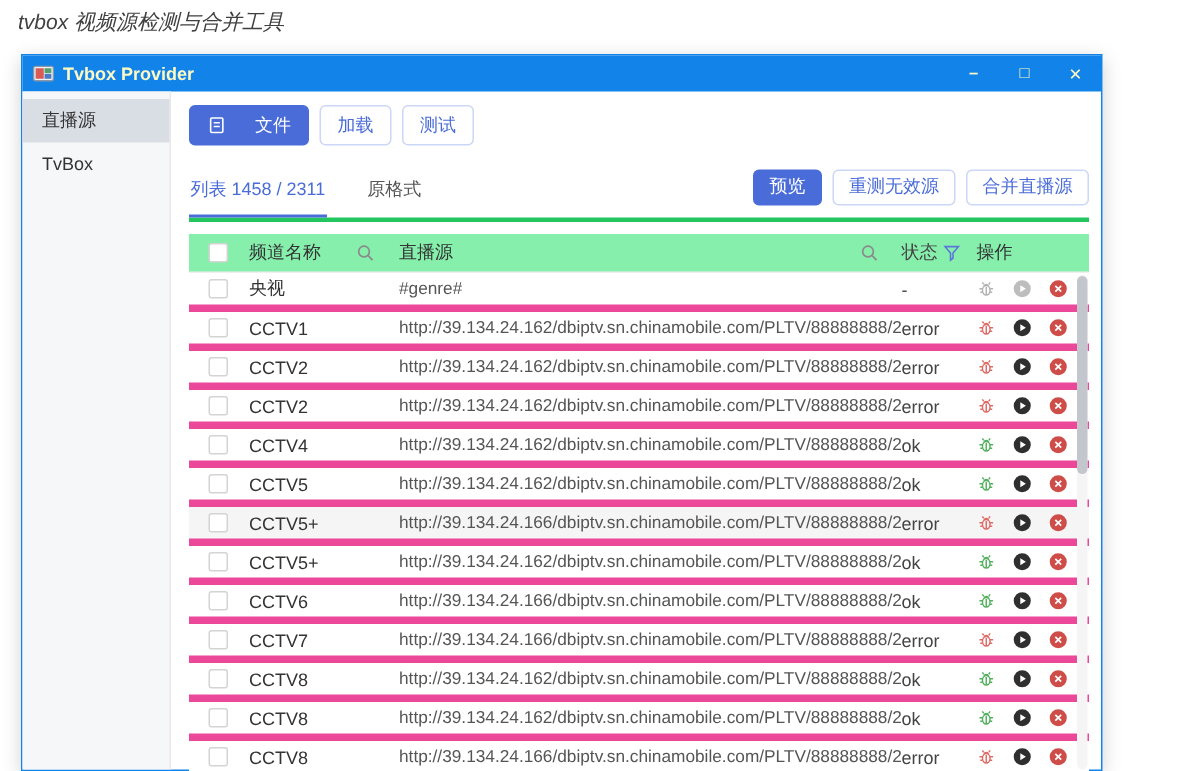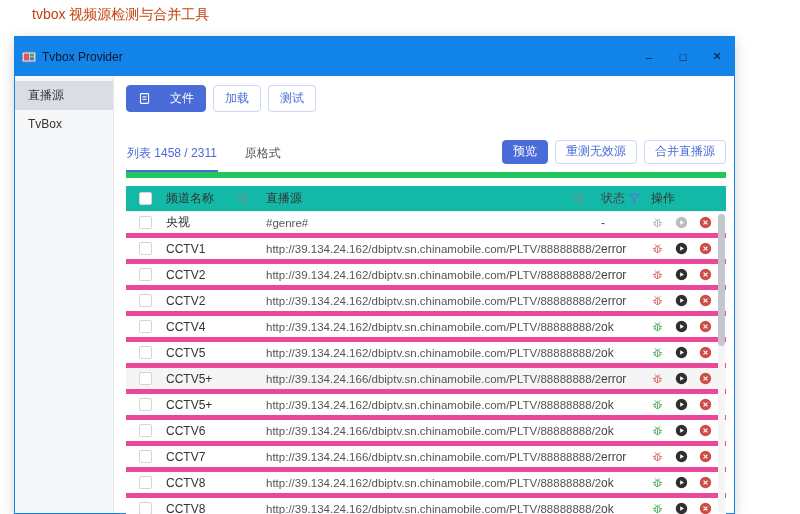--- a/index.html
+++ b/index.html
@@ -7,55 +7,55 @@
     --titlebar:#1283e8;
     --err-icon:#dd6b66;
     --ok-icon:#53b05e;
     --close-red:#cf4d49;
     --play-dark:#2f2f2f;
     --dis-gray:#bdbdbd;
   }
   *{box-sizing:border-box;}
   html,body{margin:0;padding:0;width:800px;height:514px;overflow:hidden;background:#fff;
     font-family:"Liberation Sans","DejaVu Sans",sans-serif;}
-  .page-title{position:absolute;left:32px;top:6px;font-size:14px;color:#c2410c;}
+  .page-title{position:absolute;left:12px;top:6px;font-size:14px;color:#404040;font-style:italic;}
 
   .app-window{position:absolute;left:14px;top:36px;width:721px;height:478px;
     border:1px solid var(--titlebar);box-shadow:0 3px 12px rgba(0,0,0,.18);
     display:flex;flex-direction:column;background:#fff;}
 
-  .titlebar{height:39px;flex:0 0 auto;background:var(--titlebar);color:#0f172a;
-    display:flex;align-items:center;padding-left:7px;font-size:12px;}
+  .titlebar{height:24px;flex:0 0 auto;background:var(--titlebar);color:#fef9c3;
+    display:flex;align-items:center;padding-left:7px;font-size:12px;font-weight:bold;}
   .app-icon{width:14px;height:14px;margin-right:6px;display:inline-flex;}
   .controls{margin-left:auto;display:flex;height:100%;}
   .ctrl{width:34px;display:flex;align-items:center;justify-content:center;font-size:11px;cursor:pointer;}
 
   .window-body{flex:1;display:flex;min-height:0;}
   .sidebar{width:99px;flex:0 0 auto;background:#f6f7f9;border-right:1px solid #e6e8eb;padding-top:5px;}
   .side-item{height:29px;line-height:29px;padding-left:13px;font-size:12px;color:#333;cursor:pointer;}
   .side-item.active{background:#d9dee4;}
 
   .main{flex:1;min-width:0;display:flex;flex-direction:column;padding:8px 8px 0 12px;position:relative;}
 
   .url-row{display:flex;gap:7px;align-items:center;height:28px;flex:0 0 auto;}
   .url-input{flex:1;height:27px;background:#fafafa;border:1px solid #e3e3e3;border-radius:4px;
     padding:0 10px;font-size:12px;color:#555;outline:none;min-width:0;}
   .btn{height:27px;border-radius:4px;font-size:12px;display:inline-flex;align-items:center;
     justify-content:center;padding:0 11px;cursor:pointer;white-space:nowrap;flex:0 0 auto;}
   .btn-primary{background:var(--accent);color:#fff;border:1px solid var(--accent);gap:19px;}
   .btn-outline{background:#fff;color:var(--accent);border:1px solid #ccd6f6;}
 
-  .tabs-row{display:flex;align-items:center;margin-top:24px;border-bottom:6px solid #22c55e;flex:0 0 auto;}
+  .tabs-row{display:flex;align-items:center;margin-top:12px;border-bottom:3px solid #22c55e;flex:0 0 auto;}
   .tab{font-size:12px;padding:9px 1px 8px;margin-right:26px;color:#555;cursor:pointer;border-bottom:2px solid transparent;}
   .tab.active{color:var(--accent);border-bottom-color:var(--accent);}
   .tab-actions{margin-left:auto;display:flex;gap:7px;align-items:flex-end;padding-bottom:5px;}
   .btn-sm{height:24px;padding:0 10px;}
 
   .table{flex:1;margin-top:8px;min-height:0;position:relative;font-size:12px;color:#333;}
-  .t-head{display:flex;align-items:center;height:26px;background:#14b8a6;border-bottom:1px solid #efefef;}
+  .t-head{display:flex;align-items:center;height:26px;background:#86efac;border-bottom:1px solid #efefef;}
   .t-row{display:flex;align-items:center;height:26px;border-bottom:5px solid #ec4899;background:#fff;}
   .t-row.highlight{background:#f5f5f5;}
   .cell{display:flex;align-items:center;min-width:0;}
   .c-check{width:40px;flex:0 0 auto;padding-left:13px;}
   .c-name{width:100px;flex:0 0 auto;}
   .c-source{flex:1;min-width:0;}
   .c-source .src-text{white-space:nowrap;overflow:hidden;font-size:11.5px;color:#555;}
   .c-status{width:50px;flex:0 0 auto;gap:3px;color:#444;}
   .c-ops{width:75px;flex:0 0 auto;gap:11px;}
   .checkbox{width:13px;height:13px;border:1px solid #d4d4d4;border-radius:2px;background:#fff;display:inline-block;cursor:pointer;}

